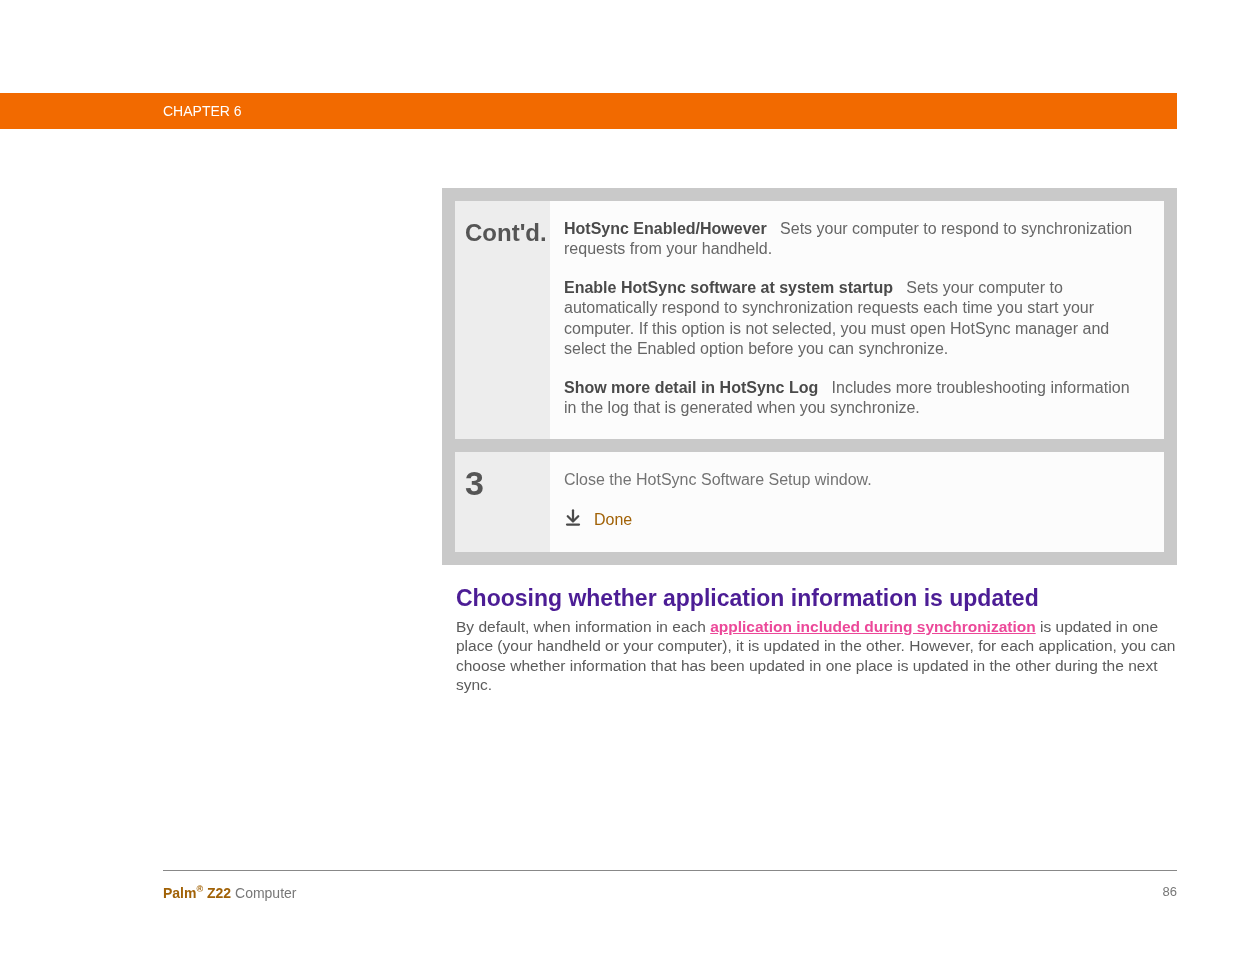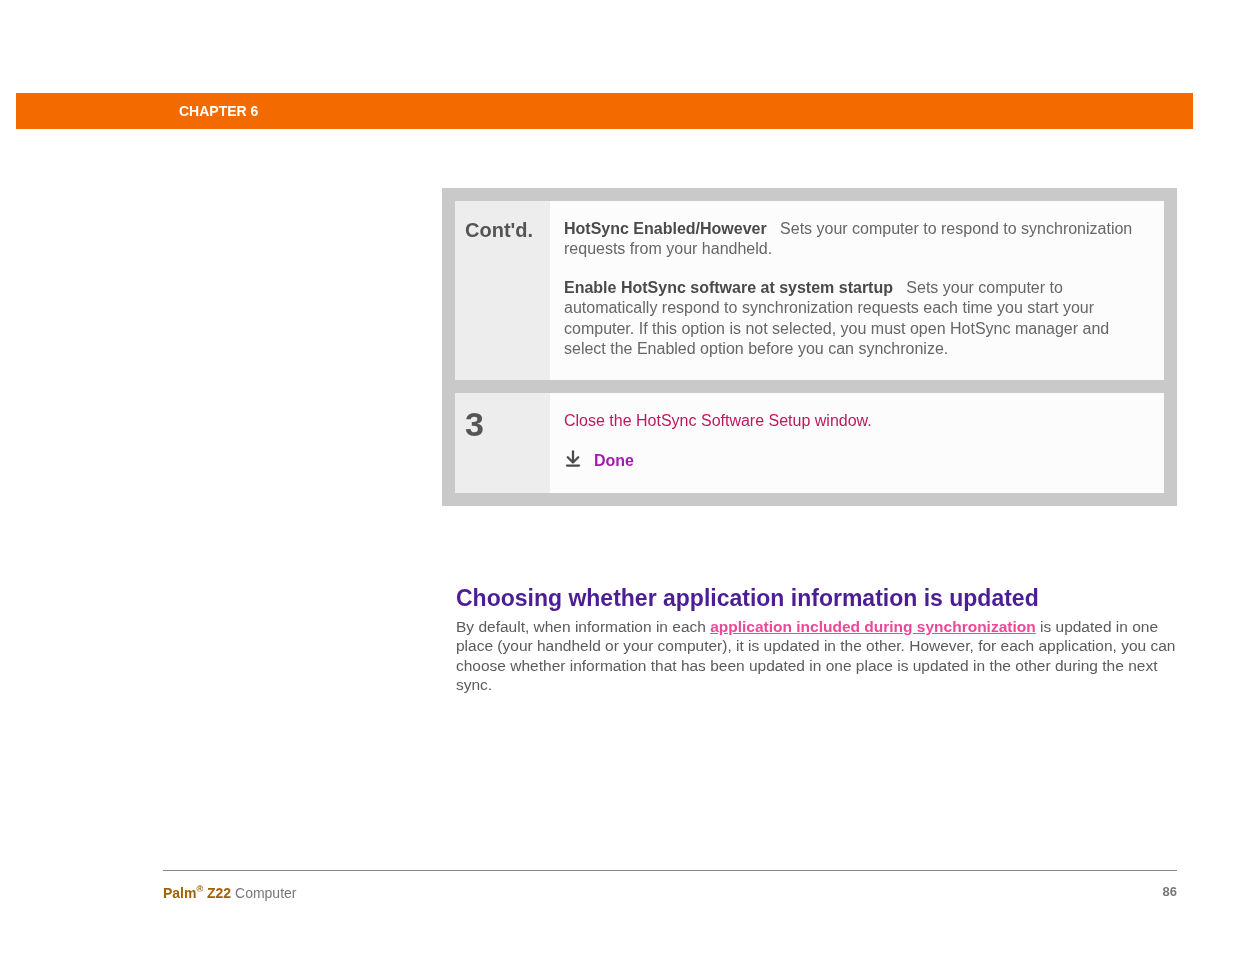--- a/index.html
+++ b/index.html
@@ -8,23 +8,22 @@
   .header-bar {
     position: absolute;
     top: 93px;
     left: 0;
     width: 1177px;
     height: 36px;
     background: #f26a00;
     display: flex;
     align-items: center;
     color: #fff;
-    font-weight: bold;
+    font-weight: normal;
     font-size: 14px;
-    margin-left: 16px;
   }
   .header-chapter { position: absolute; left: 163px; }
   .header-title   { position: absolute; left: 459px; }
 
   .content-box {
     position: absolute;
     top: 188px;
     left: 442px;
     width: 735px;
     background: #c9c9c9;
@@ -33,36 +32,36 @@
 
   .step-row { display: flex; background: #fcfcfc; }
   .step-row + .step-row { margin-top: 13px; }
   .step-number-cell {
     width: 95px;
     background: #ededed;
     padding: 18px 0 0 10px;
     font-weight: 800;
     color: #555;
   }
-  .step-number-cell.contd { font-size: 20px; }
+  .step-number-cell.contd { font-size: 24px; }
   .step-number-cell.num   { font-size: 34px; line-height: 1; font-family: "Arial Black", Arial, sans-serif; padding-top: 14px; }
   .step-body-cell {
     flex: 1;
     padding: 18px 18px 20px 14px;
     color: #666;
     font-size: 16px;
     line-height: 1.28;
   }
   .step-body-cell p { margin-bottom: 18px; }
   .step-body-cell p:last-child { margin-bottom: 0; }
   .step-body-cell strong { color: #4a4a4a; font-weight: bold; }
   .lead { white-space: nowrap; }
-  .step3-text { color: #be185d; margin-bottom: 26px; }
+  .step3-text { color: #737373; margin-bottom: 26px; }
 
-  .done-row { display: flex; align-items: center; gap: 12px; font-weight: bold; color: #a21caf; }
+  .done-row { display: flex; align-items: center; gap: 12px; font-weight: normal; color: #a16207; }
   .done-row svg { width: 18px; height: 18px; }
 
   .section-heading {
     position: absolute;
     top: 585px;
     left: 456px;
     font-size: 23px;
     font-weight: bold;
     color: #4c1d95;
   }
@@ -92,40 +91,42 @@
     color: #777;
   }
   .footer-left strong { color: #a16207; }
   .footer-left sup { font-size: 9px; vertical-align: super; }
   .footer-page {
     position: absolute;
     top: 884px;
     right: 58px;
     font-size: 13px;
     color: #777;
-    font-weight: bold;
   }
 </style>
 </head>
 <body>
 
 <div class="header-bar">
   <span class="header-chapter">CHAPTER 6</span>
 </div>
 
 <div class="content-box">
 
   <div class="step-row">
     <div class="step-number-cell contd">Cont'd.</div>
     <div class="step-body-cell">
       <p>
         <strong class="lead">HotSync Enabled/However</strong>&nbsp;&nbsp;&nbsp;<span>Sets your computer to respond to synchronization requests from your handheld.</span>
       </p>
       <p>
         <strong class="lead">Enable HotSync software at system startup</strong>&nbsp;&nbsp;&nbsp;<span>Sets your computer to automatically respond to synchronization requests each time you start your computer. If this option is not selected, you must open HotSync manager and select the Enabled option before you can synchronize.</span>
+      </p>
+      <p>
+        <strong class="lead">Show more detail in HotSync Log</strong>&nbsp;&nbsp;&nbsp;<span>Includes more troubleshooting information in the log that is generated when you synchronize.</span>
       </p>
     </div>
   </div>
 
   <div class="step-row">
     <div class="step-number-cell num">3</div>
     <div class="step-body-cell">
       <p class="step3-text">Close the HotSync Software Setup window.</p>
       <div class="done-row">
         <span>

